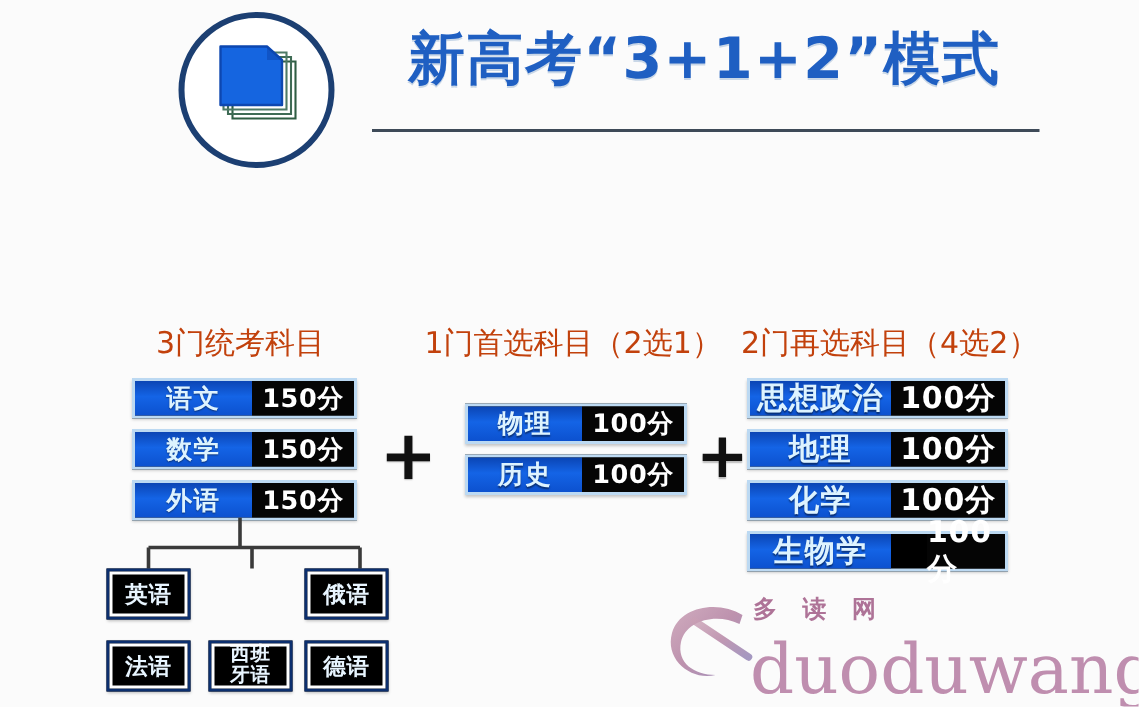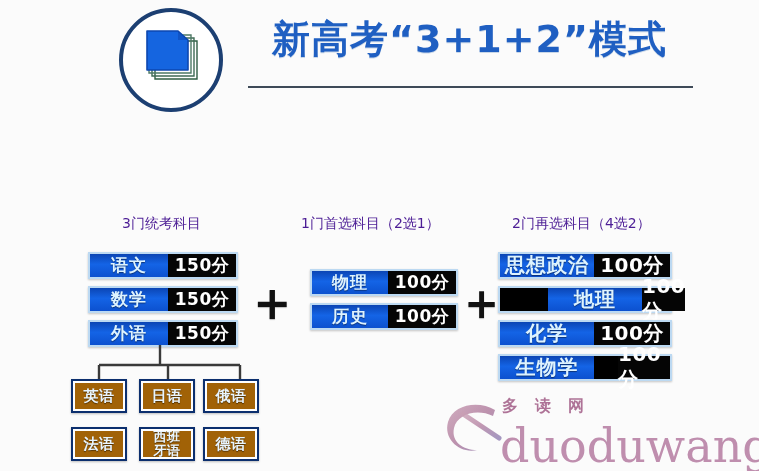--- a/index.html
+++ b/index.html
@@ -73,25 +73,24 @@
     left: 0px;
     top: 72px;
     width: 445px;
     height: 2px;
     background: #3e4a58;
   }
 
   
   .col-head {
     position: absolute;
-    font-size: 14px;
-    color: #4c1d95;
+    font-size: 20px;
+    color: #c2410c;
     white-space: nowrap;
     font-weight: normal;
-    margin-left: 18px;
   }
   #col-head-1 { left: 104px; top: 215px; }
   #col-head-2 { left: 283px; top: 215px; }
   #col-head-3 { left: 494px; top: 215px; }
 
   
   .subject-row {
     position: absolute;
     height: 27px;
     border: 2px solid #bcd9f2;
@@ -134,21 +133,21 @@
   
   .g2 { left: 310px; width: 148px; }
   .g2 .subject-name { width: 76px; }
   #row-wuli  { top: 269px; }
   #row-lishi { top: 303px; justify-content: space-between; }
 
   
   .g3 { left: 498px; width: 174px; }
   .g3 .subject-name { width: 94px; }
   #row-zhengzhi { top: 252px; }
-  #row-dili     { top: 286px; padding-left: 48px; }
+  #row-dili     { top: 286px; }
   #row-huaxue   { top: 320px; }
   #row-shengwu  { top: 354px; gap: 24px; }
 
   .g3 .subject-name, .g3 .subject-score { font-size: 20px; }
 
   
   .plus {
     position: absolute;
     color: #111111;
     font-weight: bold;
@@ -166,21 +165,21 @@
     width: 220px;
     height: 40px;
   }
   .tree svg { display: block; }
 
   
   .lang-box {
     position: absolute;
     width: 56px;
     height: 34px;
-    background: #a16207;
+    background: #000000;
     border: 2px solid #0c2f6e;
     outline: 2px solid #ffffff;
     outline-offset: -4px;
     box-sizing: border-box;
     display: flex;
     align-items: center;
     justify-content: center;
     text-align: center;
     color: #e8f5ff;
     font-size: 15px;
@@ -315,23 +314,20 @@
       <path d="M100 0 L100 20" stroke="#3a3a3a" stroke-width="2.4" fill="none"></path>
       <path d="M39 20 L180 20" stroke="#3a3a3a" stroke-width="2.4" fill="none"></path>
       <path d="M39 20 L39 34" stroke="#3a3a3a" stroke-width="2.4" fill="none"></path>
       <path d="M108 20 L108 34" stroke="#3a3a3a" stroke-width="2.4" fill="none"></path>
       <path d="M180 20 L180 34" stroke="#3a3a3a" stroke-width="2.4" fill="none"></path>
     </svg>
   </div>
 
   <div class="lang-box" id="lang-0">
     <span class="lang-label">英语</span>
-  </div>
-  <div class="lang-box" id="lang-1">
-    <span class="lang-label">日语</span>
   </div>
   <div class="lang-box" id="lang-2">
     <span class="lang-label">俄语</span>
   </div>
   <div class="lang-box" id="lang-3">
     <span class="lang-label">法语</span>
   </div>
   <div class="lang-box" id="lang-4">
     <span class="lang-label">西班
 牙语</span>

